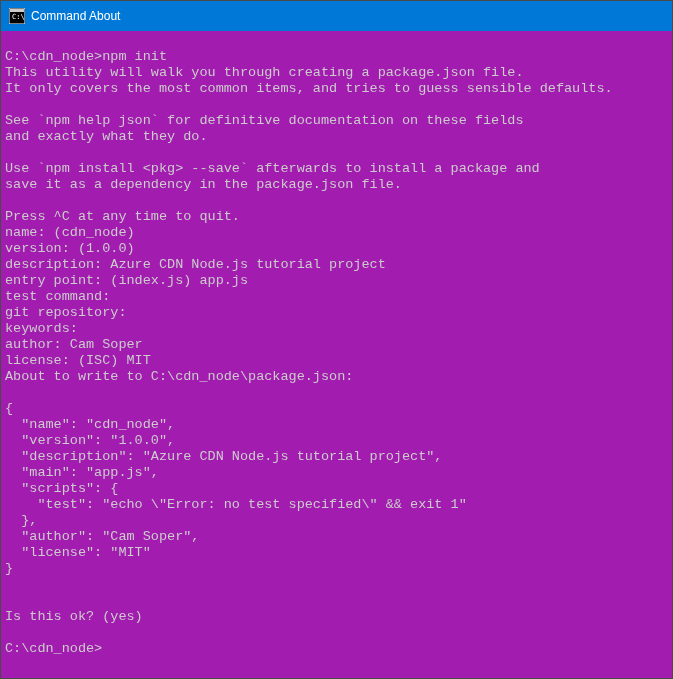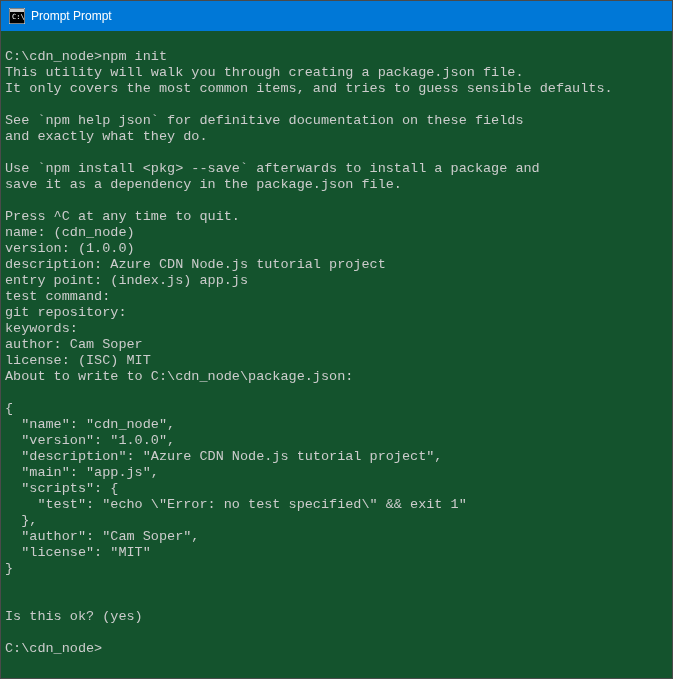--- a/index.html
+++ b/index.html
@@ -32,21 +32,21 @@
     .titlebar .icon {
       width: 16px;
       height: 16px;
       margin-right: 6px;
       display: flex;
       align-items: center;
       justify-content: center;
     }
     .terminal {
       flex: 1;
-      background: #14532d;
+      background: #a21caf;
       color: #cccccc;
       font-size: 13.5px;
       line-height: 16px;
       padding: 2px 4px;
       white-space: pre;
       overflow: hidden;
       font-family: 'Consolas', 'Courier New', monospace;
     }
     .terminal .line { white-space: pre; }
   </style>
@@ -55,16 +55,16 @@
 
 <div class="window">
   <div class="titlebar">
     <span class="icon">
       <svg width="16" height="16" viewBox="0 0 16 16">
         <rect x="0" y="0" width="16" height="16" fill="#000" stroke="#fff" stroke-width="1"></rect>
         <rect x="1" y="1" width="14" height="3" fill="#ccc"></rect>
         <text x="3" y="11" fill="#fff" font-size="7" font-family="monospace">C:\</text>
       </svg>
     </span>
-    <span>Prompt Prompt</span>
+    <span>Command About</span>
   </div>
   <div class="terminal" id="terminal"><div class="line">&nbsp;</div><div class="line">C:\cdn_node&gt;npm init</div><div class="line">This utility will walk you through creating a package.json file.</div><div class="line">It only covers the most common items, and tries to guess sensible defaults.</div><div class="line">&nbsp;</div><div class="line">See `npm help json` for definitive documentation on these fields</div><div class="line">and exactly what they do.</div><div class="line">&nbsp;</div><div class="line">Use `npm install &lt;pkg&gt; --save` afterwards to install a package and</div><div class="line">save it as a dependency in the package.json file.</div><div class="line">&nbsp;</div><div class="line">Press ^C at any time to quit.</div><div class="line">name: (cdn_node)</div><div class="line">version: (1.0.0)</div><div class="line">description: Azure CDN Node.js tutorial project</div><div class="line">entry point: (index.js) app.js</div><div class="line">test command:</div><div class="line">git repository:</div><div class="line">keywords:</div><div class="line">author: Cam Soper</div><div class="line">license: (ISC) MIT</div><div class="line">About to write to C:\cdn_node\package.json:</div><div class="line">&nbsp;</div><div class="line">{</div><div class="line">  "name": "cdn_node",</div><div class="line">  "version": "1.0.0",</div><div class="line">  "description": "Azure CDN Node.js tutorial project",</div><div class="line">  "main": "app.js",</div><div class="line">  "scripts": {</div><div class="line">    "test": "echo \"Error: no test specified\" &amp;&amp; exit 1"</div><div class="line">  },</div><div class="line">  "author": "Cam Soper",</div><div class="line">  "license": "MIT"</div><div class="line">}</div><div class="line">&nbsp;</div><div class="line">&nbsp;</div><div class="line">Is this ok? (yes)</div><div class="line">&nbsp;</div><div class="line">C:\cdn_node&gt;</div></div>
 </div>
 
 </body></html>

